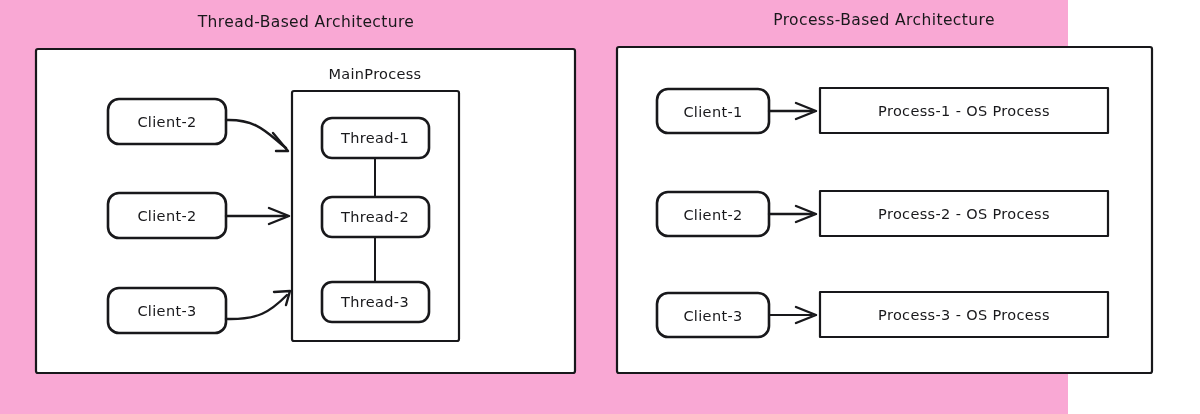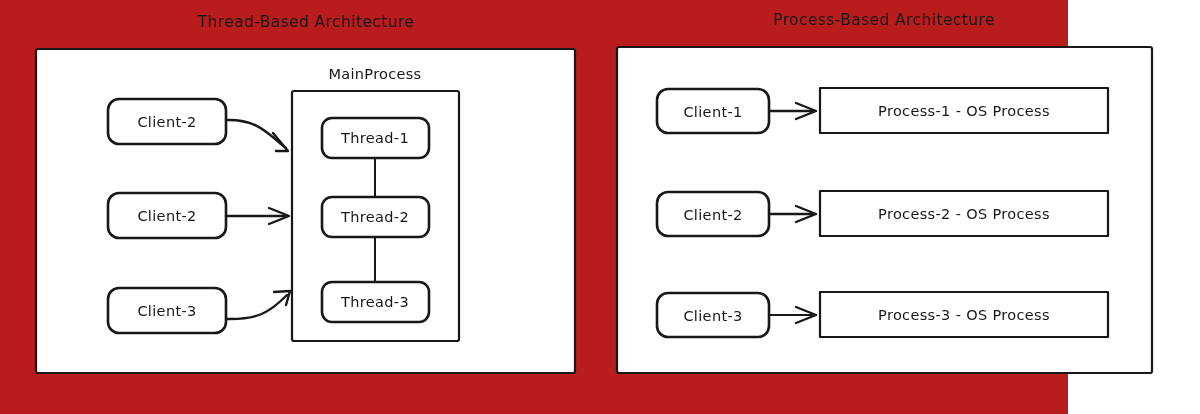--- a/index.html
+++ b/index.html
@@ -10,21 +10,21 @@
   body {
     width: 1200px;
     height: 414px;
     overflow: hidden;
     font-family: "DejaVu Sans", sans-serif;
   }
   #diagram-root {
     position: relative;
     width: 1068px;
     height: 414px;
-    background: #b91c1c;
+    background: #f9a8d4;
   }
   svg.diagram-canvas {
     position: absolute;
     left: 0;
     top: 0;
     width: 1200px;
     height: 414px;
     display: block;
   }
   .panel-title {

